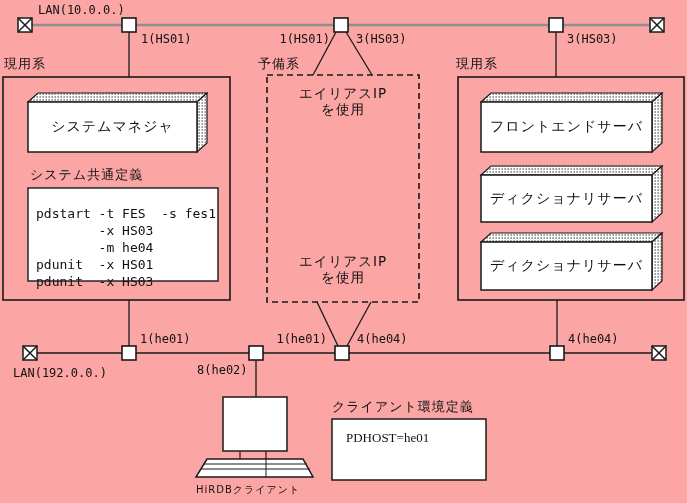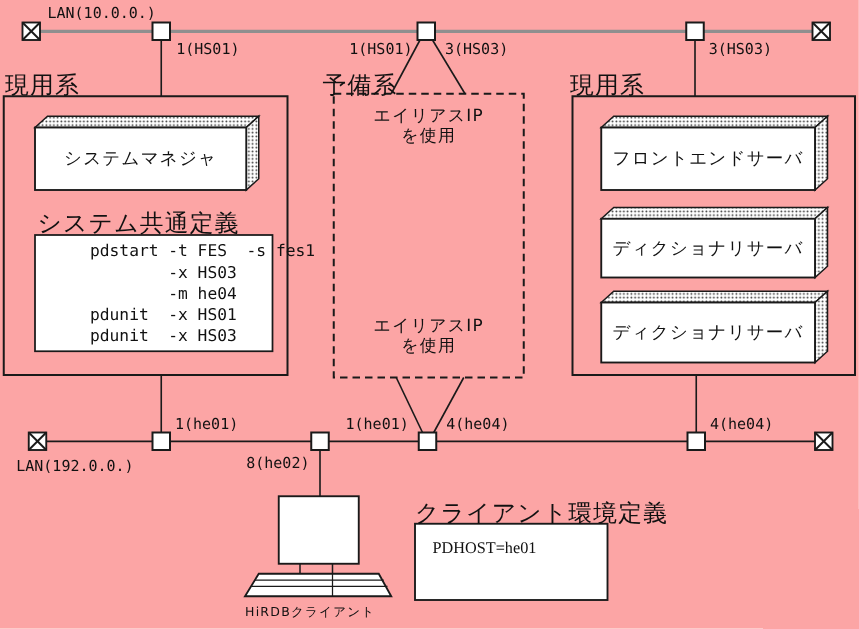--- a/index.html
+++ b/index.html
@@ -2,21 +2,21 @@
 <html><head>
 <meta charset="utf-8">
 <style>
   html,body { margin:0; padding:0; background:#ffffff; }
   .canvas {
     position:relative; width:687px; height:503px; background:#fca5a5;
     font-family:"DejaVu Sans", sans-serif; color:#111111; overflow:hidden;padding-left:11px;
   }
   .canvas svg { position:absolute; left:0; top:0; }
   .lbl { position:absolute; white-space:nowrap; }
-  .jp13 { font-size:19px; letter-spacing:1px; }
+  .jp13 { font-size:13px; letter-spacing:1px; }
   .jp14 { font-size:10px; letter-spacing:1px; }
   .mono { font-family:"DejaVu Sans Mono", monospace; font-size:12px; letter-spacing:0; }
   .mono13 { font-family:Liberation Serif, serif; font-size:13px; letter-spacing:0; }
   .code {
     position:absolute; font-family:"DejaVu Sans Mono", monospace;
     font-size:13px; line-height:17px; white-space:pre; margin:0;
   }
   .face-label {
     position:absolute; display:flex; align-items:center; justify-content:center;
     font-size:14px; letter-spacing:1px; text-align:center;
@@ -143,21 +143,21 @@
   <div class="lbl mono alignr" style="left:270px; top:332px; width:57px;">1(he01)</div>
   <div class="lbl mono" style="left:357px; top:332px;">4(he04)</div>
   <div class="lbl mono" style="left:568px; top:332px;">4(he04)</div>
 
   <div class="lbl jp13" style="left:4px; top:55px;">現用系</div>
   <div class="lbl jp13" style="left:258px; top:55px;">予備系</div>
   <div class="lbl jp13" style="left:456px; top:55px;">現用系</div>
 
   <div class="face-label" style="left:28px; top:102px; width:169px; height:50px;">システムマネジャ</div>
   <div class="lbl jp13" style="left:30px; top:166px;">システム共通定義</div>
-  <pre class="code" style="left:36px; top:193px;margin-left:36px;">pdstart -t FES  -s fes1
+  <pre class="code" style="left:36px; top:205px;">pdstart -t FES  -s fes1
         -x HS03
         -m he04
 pdunit  -x HS01
 pdunit  -x HS03</pre>
 
   <div class="alias" style="left:267px; top:85px;">エイリアスIP
 を使用</div>
   <div class="alias" style="left:267px; top:253px;">エイリアスIP
 を使用</div>
 

